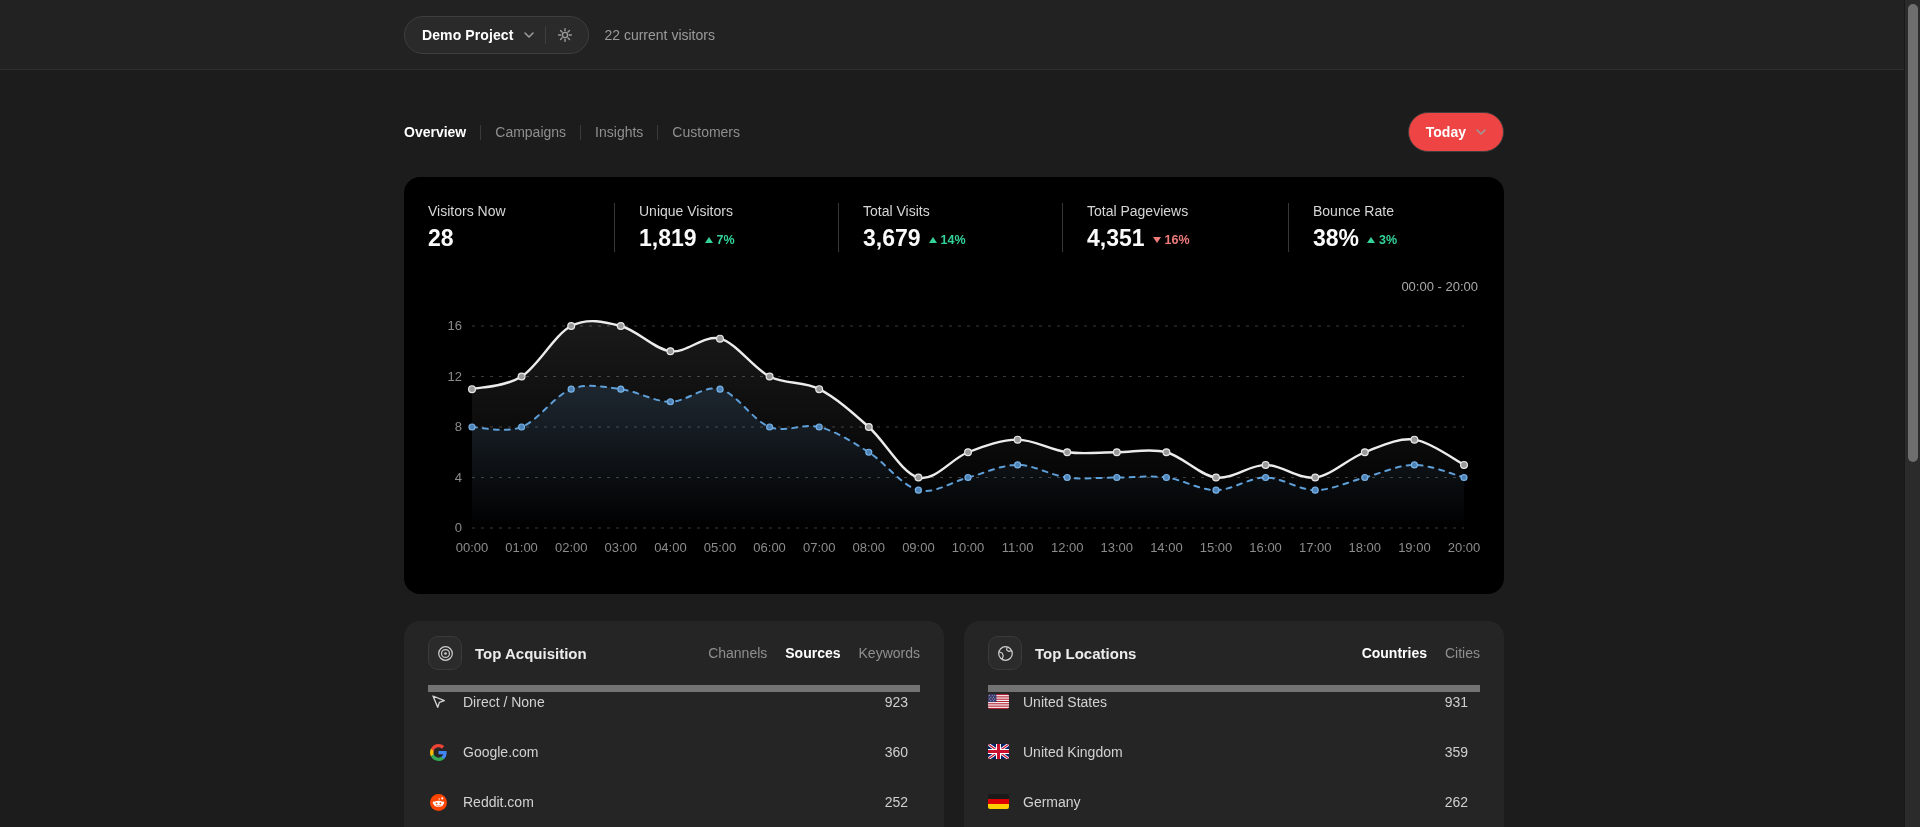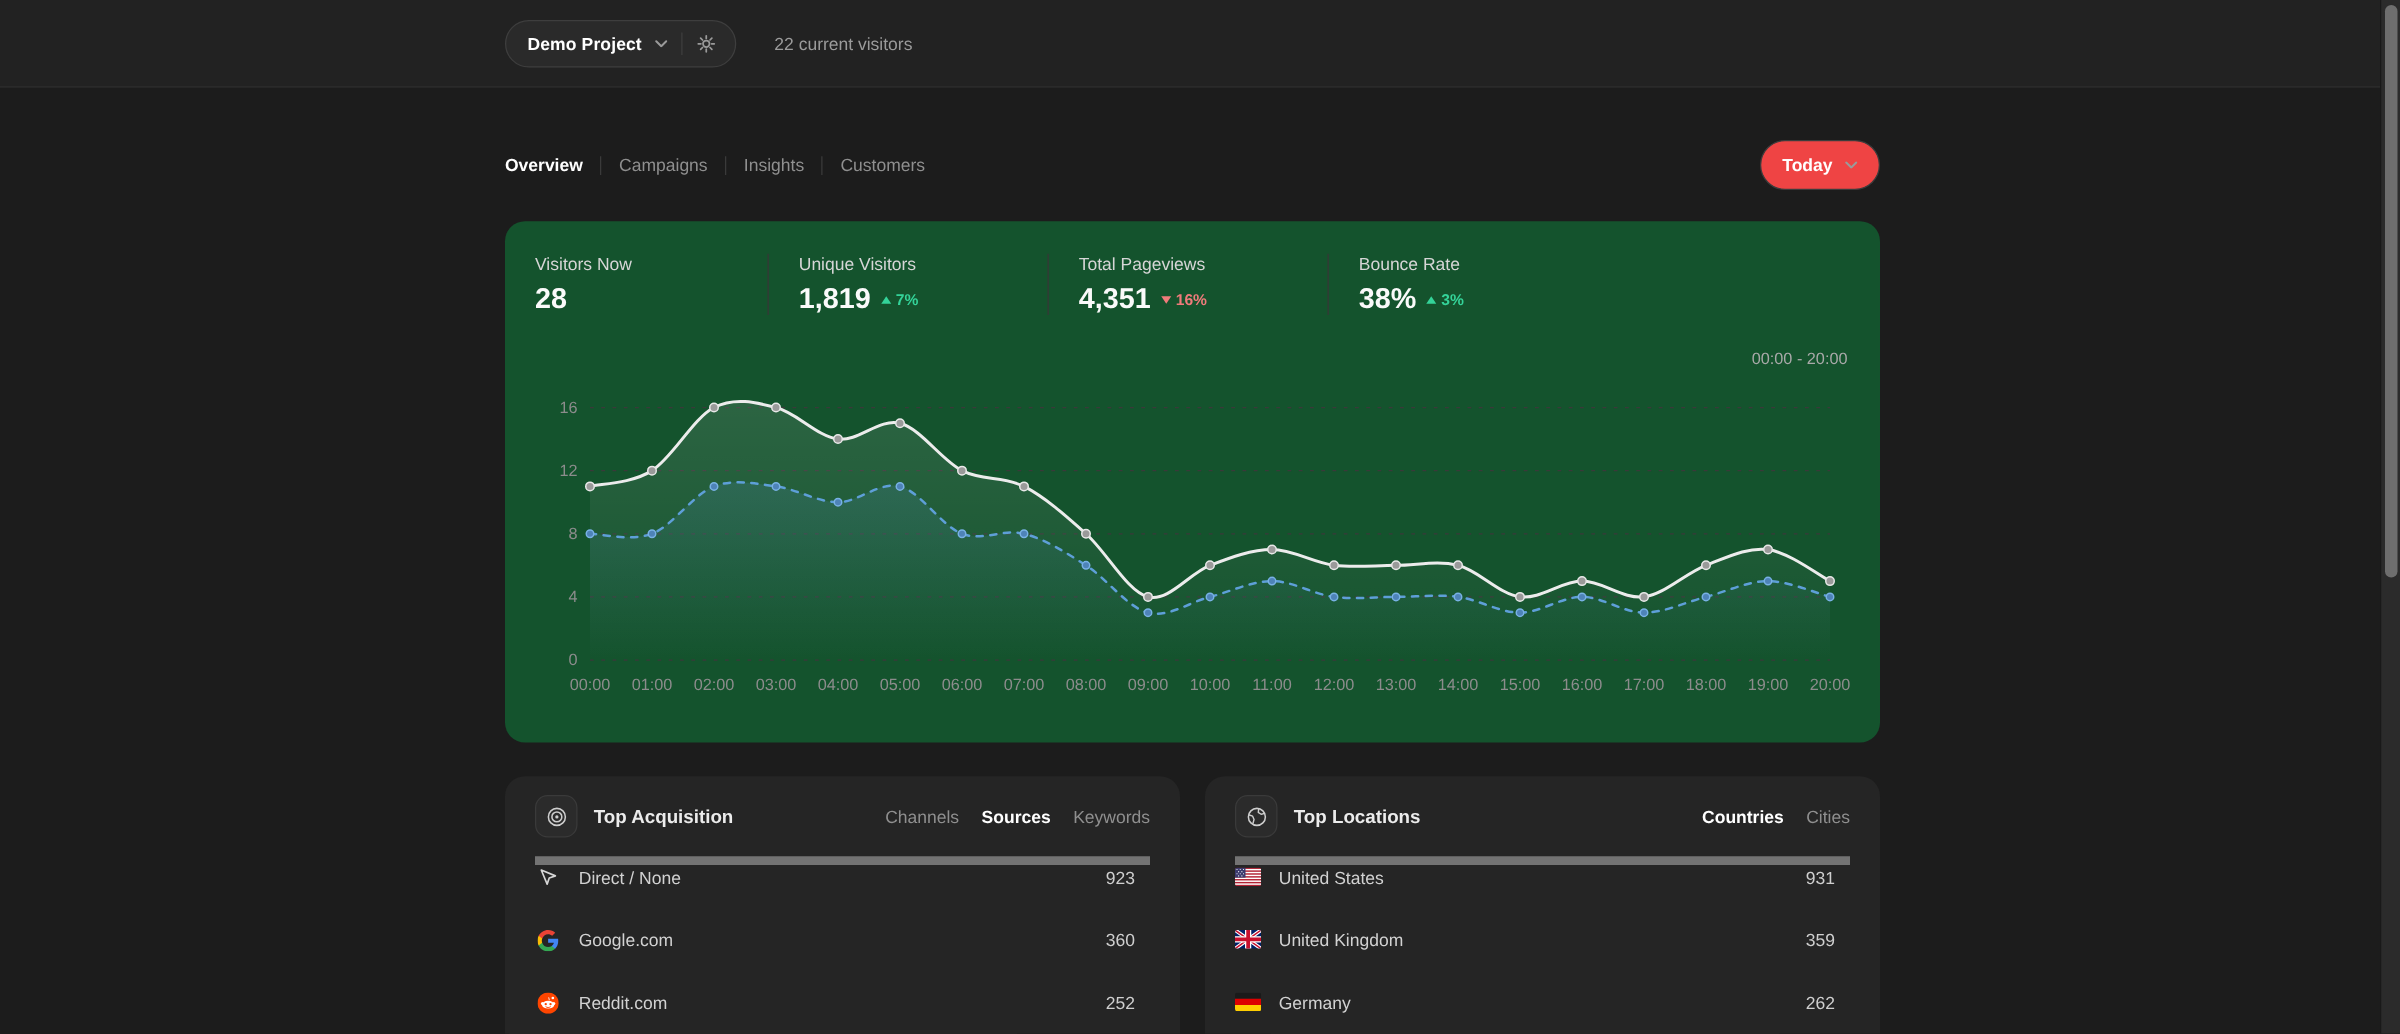--- a/index.html
+++ b/index.html
@@ -5,38 +5,38 @@
   * { margin:0; padding:0; box-sizing:border-box; }
   html,body { width:1920px; height:827px; overflow:hidden; }
   body {
     background:#1c1c1c;
     font-family:"Liberation Sans", sans-serif;
     color:#ececec;
     position:relative;
   }
   
   .topbar { height:70px; background:#222222; border-bottom:1px solid #2e2e2e; display:flex; align-items:center; }
-  .topbar-inner { margin-left:404px; display:flex; align-items:center; gap:30px; }
+  .topbar-inner { margin-left:404px; display:flex; align-items:center; gap:15px; }
   .project-pill { display:flex; align-items:center; gap:11px; height:38px; padding:0 15px 0 17px;
     background:#2a2a2a; border:1px solid #3e3e3e; border-radius:19px; cursor:pointer; }
   .project-name { font-size:14px; font-weight:700; color:#ffffff; letter-spacing:.1px; }
   .pill-divider { width:1px; height:18px; background:#3e3e3e; }
   .current-visitors { color:#9b9b9b; font-size:14px; }
   
   .content { width:1100px; margin-left:404px; }
   .nav-row { margin-top:42px; height:40px; display:flex; align-items:center; justify-content:space-between; }
   .tabs { display:flex; align-items:center; gap:14px; font-size:14px; }
   .tab { color:#8f8f8f; cursor:pointer; }
   .tab.active { color:#ffffff; font-weight:600; }
   .tab-sep { width:1px; height:15px; background:#3a3a3a; }
   .date-btn { display:flex; align-items:center; gap:10px; height:40px; padding:0 17px;
     border-radius:20px; border:1px solid #3c3c3c; background:#ef4444; color:#fff;
     font-size:14px; font-weight:600; font-family:inherit; cursor:pointer; }
   
-  .main-card { margin-top:25px; height:417px; background:#14532d; border-radius:16px; position:relative; }
+  .main-card { margin-top:25px; height:417px; background:#000000; border-radius:16px; position:relative; }
   .stats-row { display:flex; padding:26px 24px 0 24px; }
   .stat { width:186px; }
   .stat + .stat { border-left:1px solid #373737; padding-left:24px; width:224px; }
   .stat:nth-child(4){ width:226px; }
   .stat:nth-child(5){ width:192px; }
   .stat-label { font-size:14px; color:#d6d6d6; font-weight:500; }
   .stat-value-row { margin-top:6px; display:flex; gap:8px; }
   .stat-value { font-size:23px; font-weight:700; color:#fafafa; }
   .stat-delta { font-size:12.5px; font-weight:700; display:inline-flex; align-items:center; gap:4px; margin-top:3px; }
   .stat-delta.up { color:#34d399; }
@@ -115,20 +115,30 @@
           <span class="stat-value">28</span>
         </div>
       </div>
       <div class="stat">
         <div class="stat-label">Unique Visitors</div>
         <div class="stat-value-row">
           <span class="stat-value">1,819</span>
           <span class="stat-delta up">
             <span class="tri-up"></span>
             <span>7%</span>
+          </span>
+        </div>
+      </div>
+      <div class="stat">
+        <div class="stat-label">Total Visits</div>
+        <div class="stat-value-row">
+          <span class="stat-value">3,679</span>
+          <span class="stat-delta up">
+            <span class="tri-up"></span>
+            <span>14%</span>
           </span>
         </div>
       </div>
       <div class="stat">
         <div class="stat-label">Total Pageviews</div>
         <div class="stat-value-row">
           <span class="stat-value">4,351</span>
           <span class="stat-delta down">
             <span class="tri-down"></span>
             <span>16%</span>

